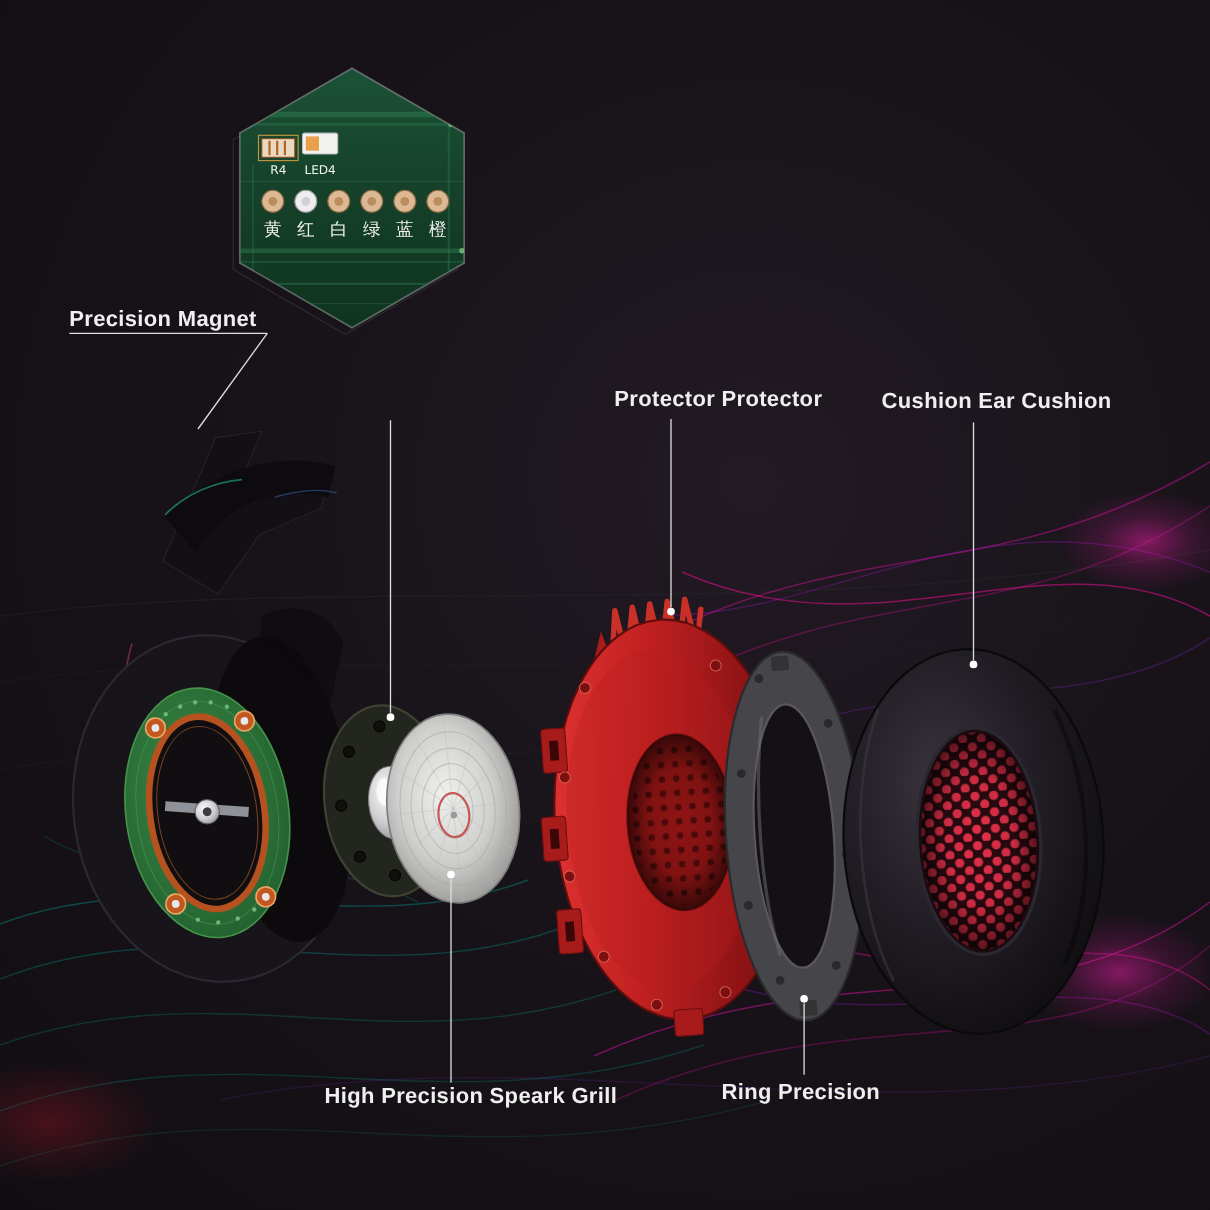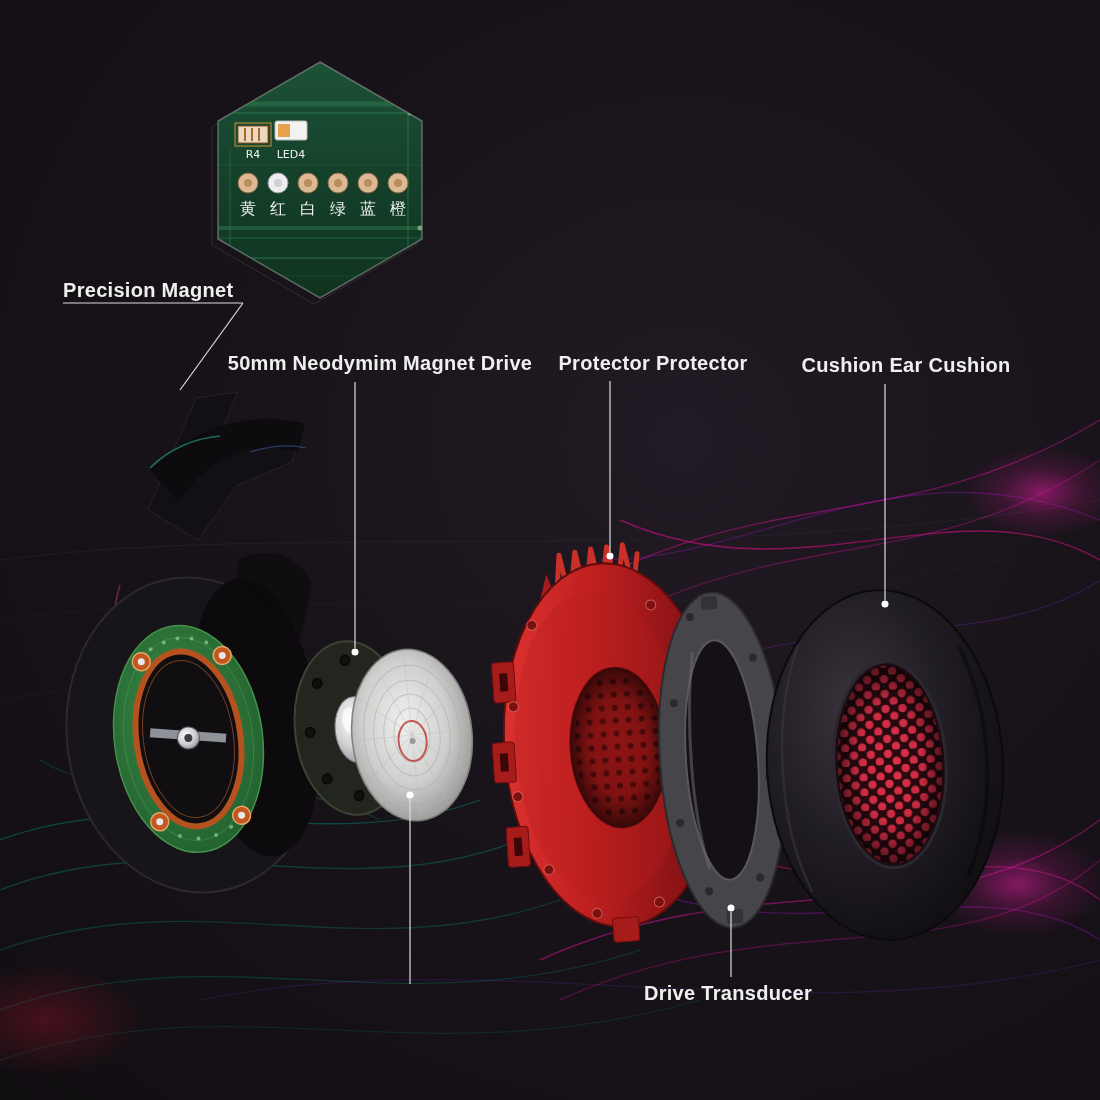--- a/index.html
+++ b/index.html
@@ -332,18 +332,18 @@
       <text class="cjk" x="278" y="214" text-anchor="middle">红</text>
       <text class="cjk" x="308" y="214" text-anchor="middle">白</text>
       <text class="cjk" x="338" y="214" text-anchor="middle">绿</text>
       <text class="cjk" x="368" y="214" text-anchor="middle">蓝</text>
       <text class="cjk" x="398" y="214" text-anchor="middle">橙</text>
     </g>
   </g>
 </svg>
 
 <div class="label" style="left:63px;top:279px;">Precision Magnet</div>
-<div class="label center" style="left:380px;top:352px;">50mm Neodymim Magnet Drive</div>
 <div class="label center" style="left:653px;top:352px;">Protector Protector</div>
 <div class="label center" style="left:906px;top:354px;">Cushion Ear Cushion</div>
-<div class="label center" style="left:728px;top:982px;">Drive Transducer</div>
+<div class="label center" style="left:428px;top:986px;">High Precision Speark Grill</div>
+<div class="label center" style="left:728px;top:982px;">Ring Precision</div>
 
 </div>
 
 </body></html>

